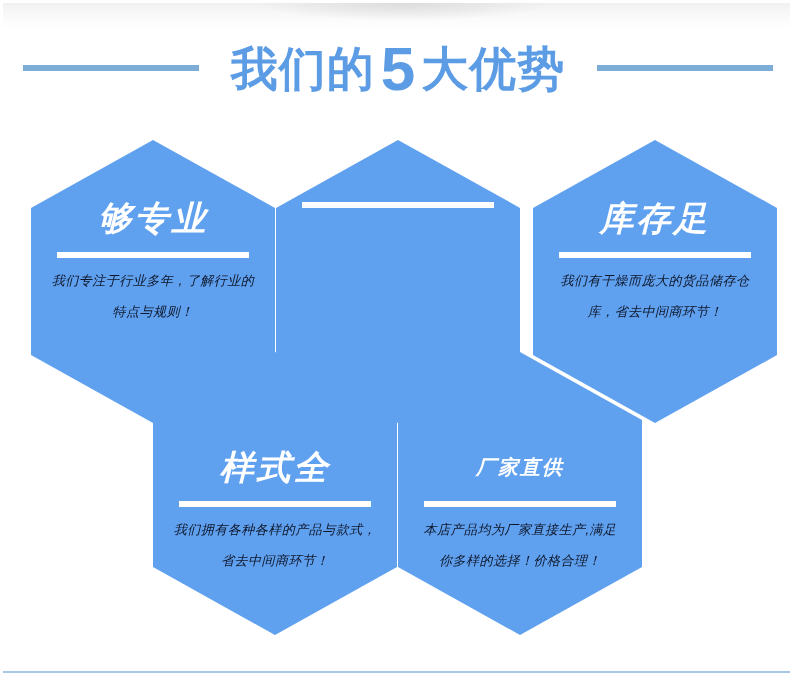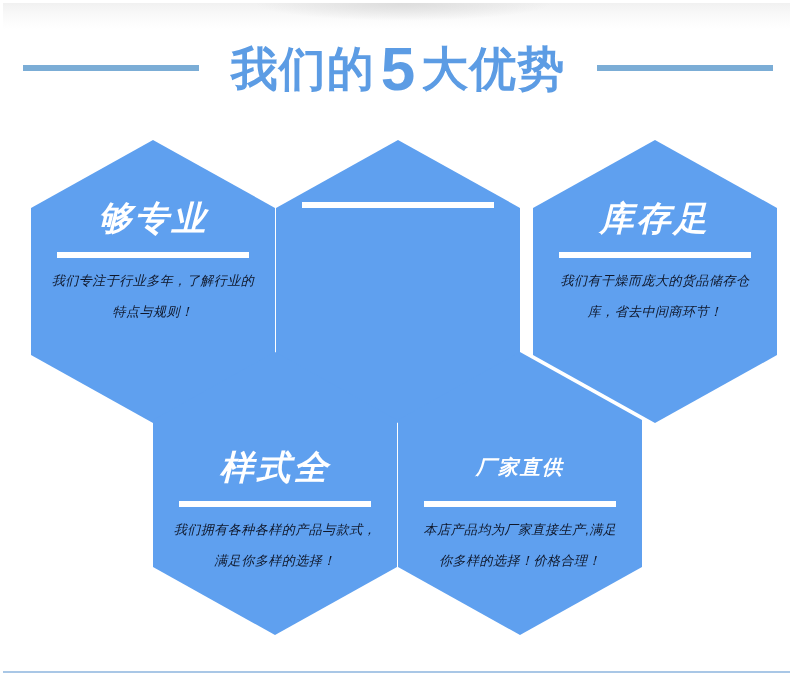--- a/index.html
+++ b/index.html
@@ -177,21 +177,21 @@
       <div class="hex-title">库存足</div>
       <div class="hex-divider"></div>
       <div class="hex-desc">我们有干燥而庞大的货品储存仓库，省去中间商环节！</div>
     </div>
   </div>
 
   <div class="hex r2c1">
     <div class="hex-inner bot-row">
       <div class="hex-title">样式全</div>
       <div class="hex-divider"></div>
-      <div class="hex-desc">我们拥有各种各样的产品与款式，满足你多样的选择！</div>
+      <div class="hex-desc">我们拥有各种各样的产品与款式，省去中间商环节！</div>
     </div>
   </div>
 
   <div class="hex r2c2">
     <div class="hex-inner bot-row">
       <div class="hex-title wide">厂家直供</div>
       <div class="hex-divider"></div>
       <div class="hex-desc">本店产品均为厂家直接生产,满足你多样的选择！价格合理！</div>
     </div>
   </div>

